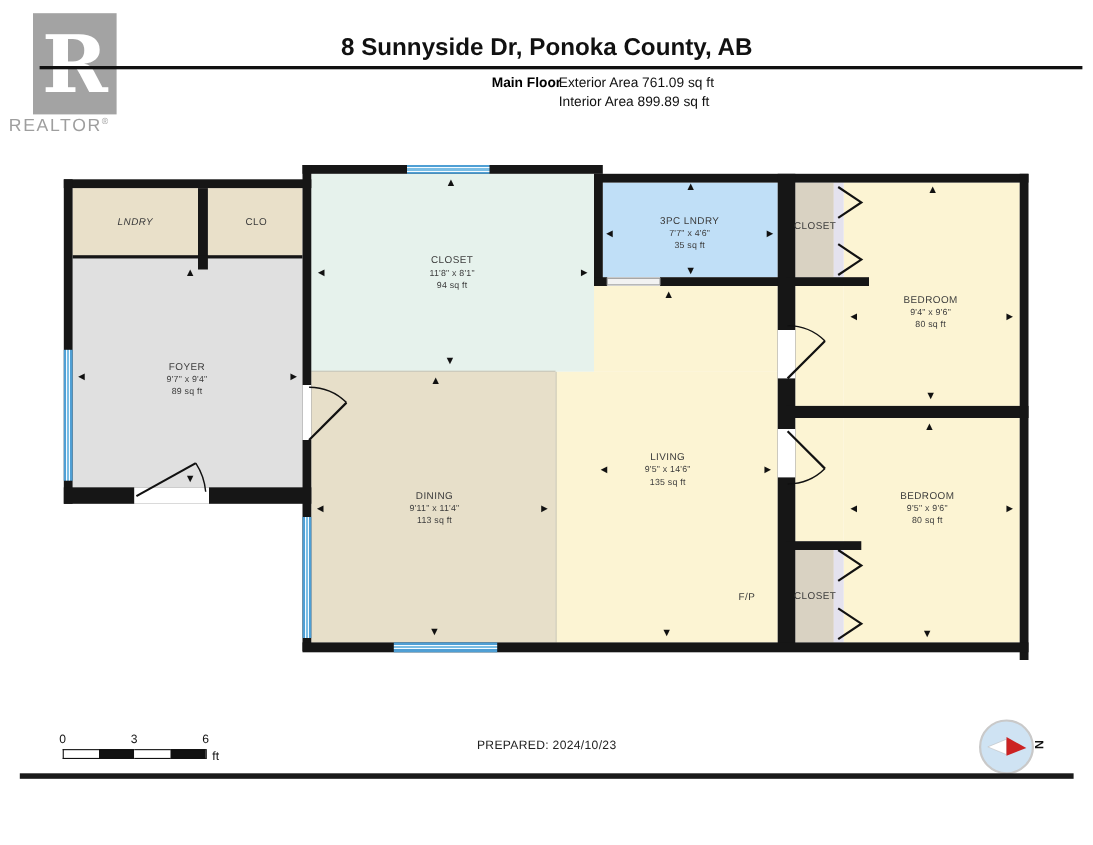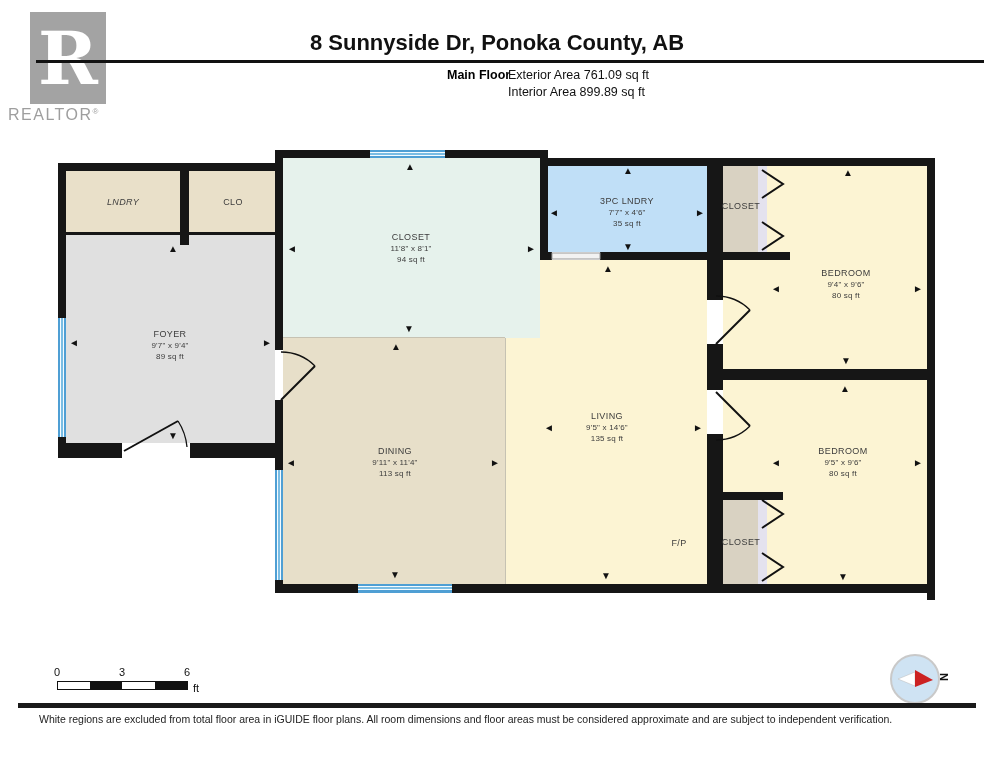--- a/index.html
+++ b/index.html
@@ -222,25 +222,25 @@
   <div class="scale-num" style="left:114px;top:666px;">3</div>
   <div class="scale-num" style="left:179px;top:666px;">6</div>
   <div class="scale-seg seg-w" style="left:57px;width:33px;"></div>
   <div class="scale-seg seg-b" style="left:90px;width:32px;"></div>
   <div class="scale-seg seg-w" style="left:122px;width:33px;"></div>
   <div class="scale-seg seg-b" style="left:155px;width:32px;"></div>
   <div class="scale-cap-l"></div>
   <div class="scale-cap-r"></div>
   <div class="scale-unit">ft</div>
 
+  <div class="prepared">PREPARED: 2024/10/23</div>
 
   <div class="compass">
     <svg width="46" height="46" viewBox="0 0 46 46">
       <polygon points="6,23 23,16 23,30" fill="#ffffff" stroke="#bbb" stroke-width="0.5"></polygon>
       <polygon points="23,14 41,24 23,31" fill="#cc2222"></polygon>
     </svg>
   </div>
   <div class="compass-n">N</div>
 
   <div class="frule"></div>
-  <div class="disclaimer">White regions are excluded from total floor area in iGUIDE floor plans. All room dimensions and floor areas must be considered approximate and are subject to independent verification.</div>
 
 </div>
 
 </body></html>

